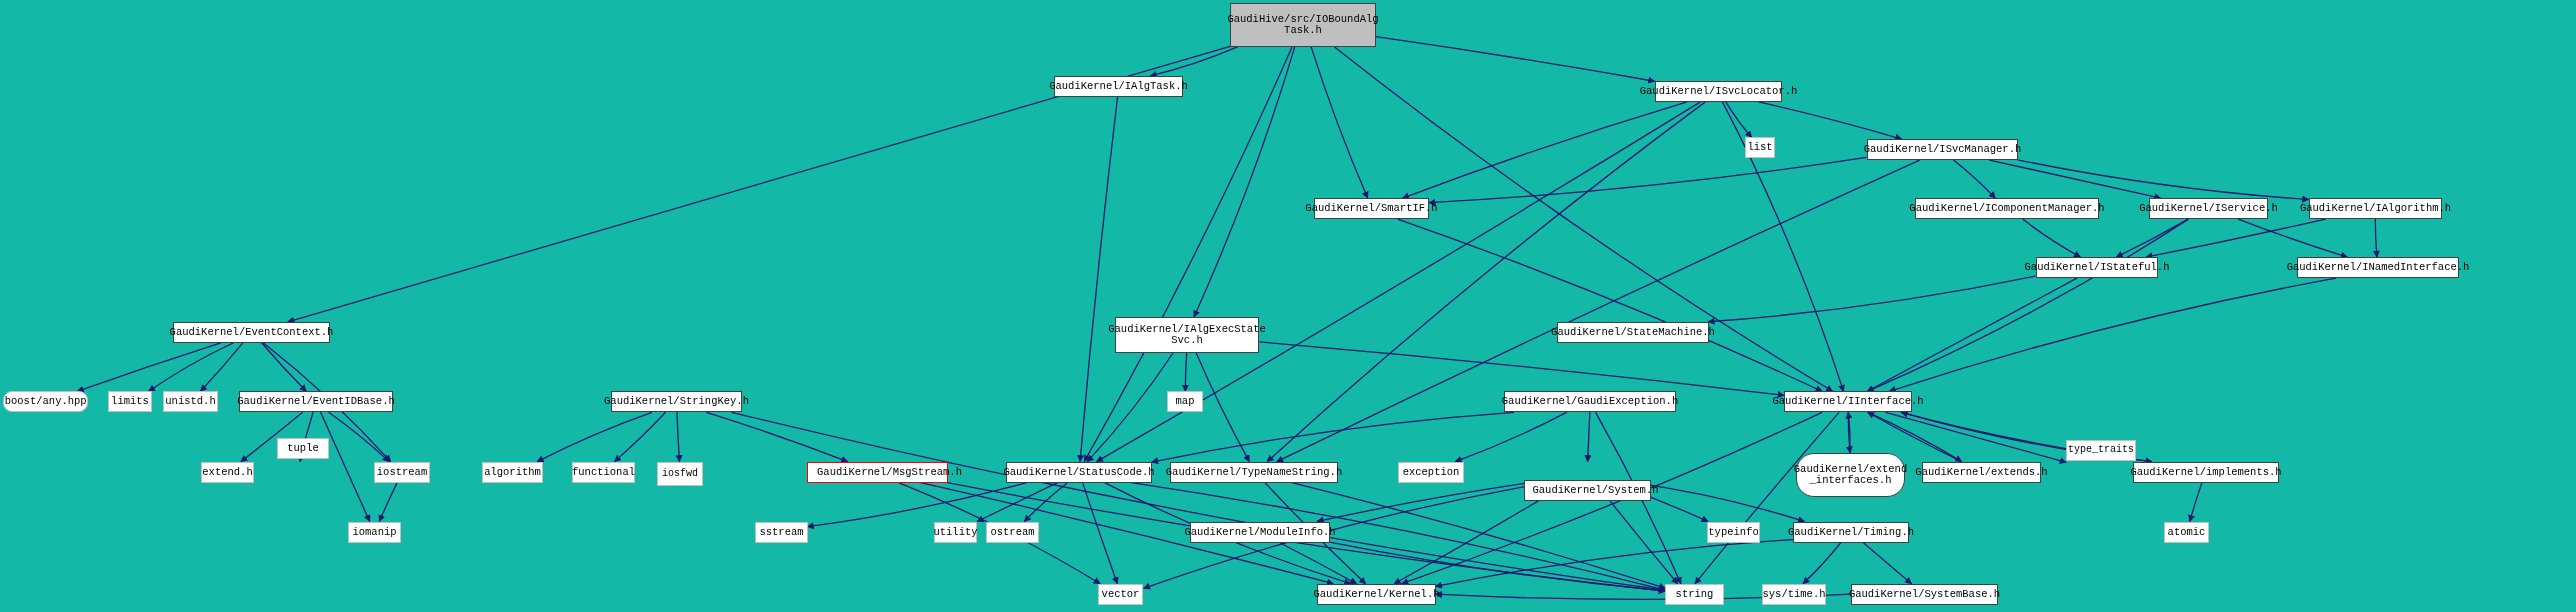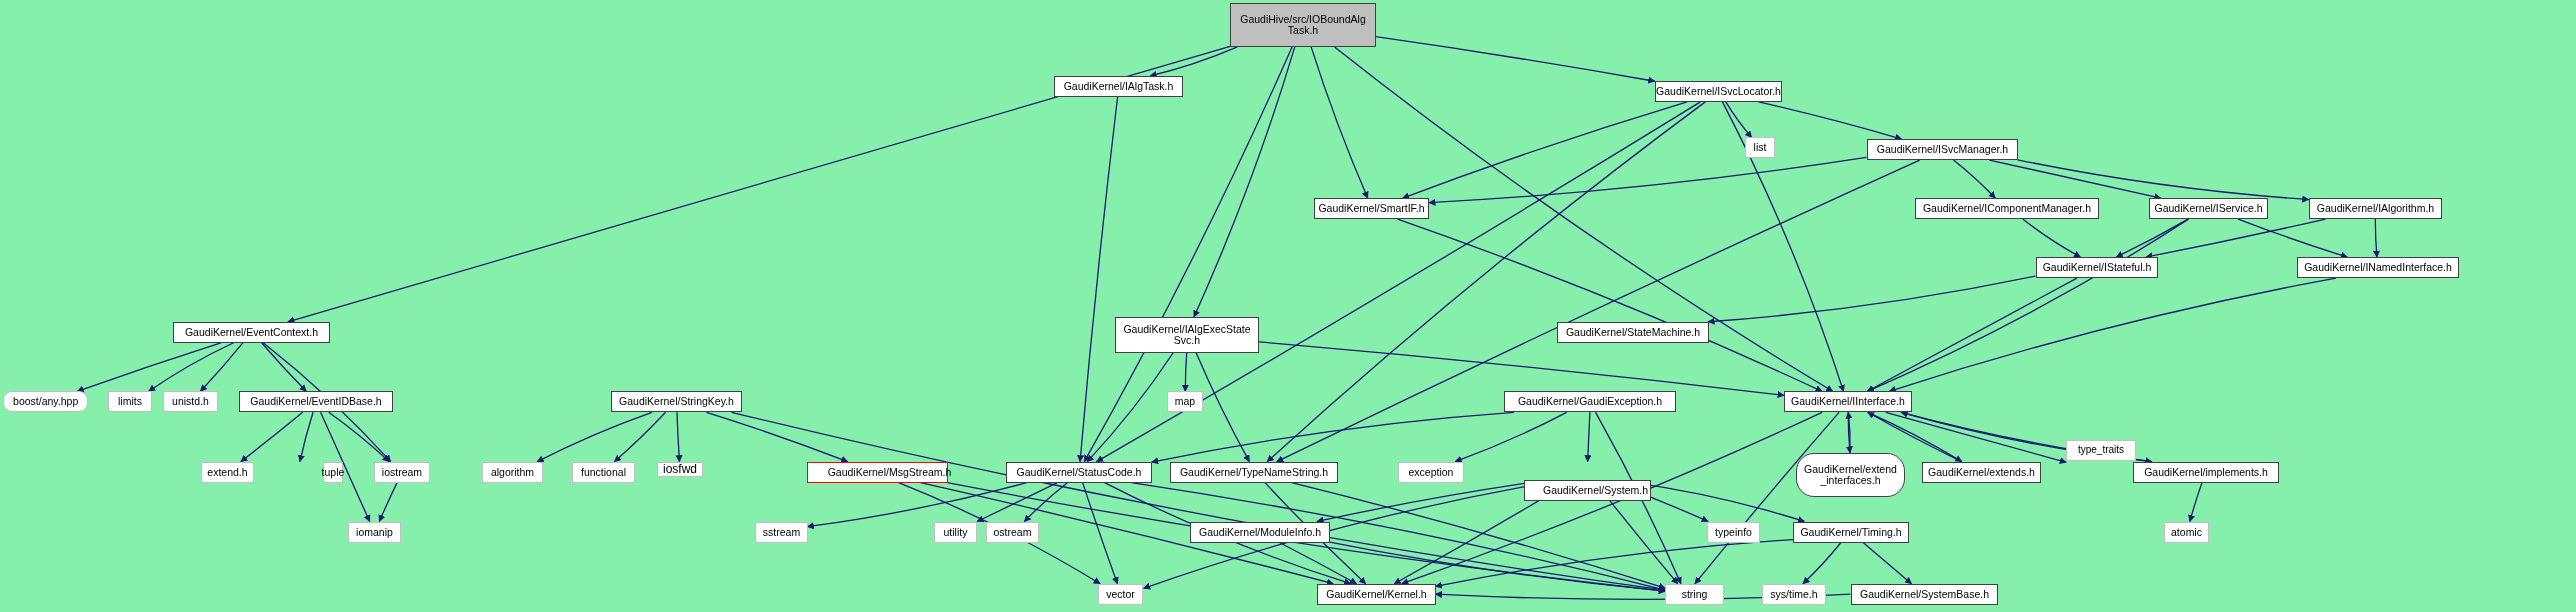--- a/index.html
+++ b/index.html
@@ -1,17 +1,17 @@
 <!DOCTYPE html>
 <html style="font-size:13px"><head>
 <meta charset="utf-8">
 <style>
   html,body{margin:0;padding:0;background:#ffffff;}
-  #canvas{position:relative;width:2576px;height:612px;background:#86efac;
-          font-family:Liberation Sans, sans-serif;overflow:hidden;}
+  #canvas{position:relative;width:2576px;height:612px;background:#14b8a6;
+          font-family:Liberation Mono, monospace;overflow:hidden;}
   #edges{position:absolute;left:0;top:0;width:2576px;height:612px;pointer-events:none;}
   .node{position:absolute;box-sizing:border-box;display:flex;align-items:center;
         justify-content:center;text-align:center;line-height:1.08;
         color:#000000;background:#ffffff;white-space:pre-line;}
   
   .n-root{background:#bfbfbf;border:0.8px solid #404040;}
   
   .n-hdr{border:0.8px solid #404040;}
   
   .n-sys{border:0.8px solid #c0c0c0;}
@@ -135,25 +135,25 @@
       <div class="node n-hdr" style="left: 1557px; top: 322px; width: 152px; height: 21px; font-size: 10.5px;">GaudiKernel/StateMachine.h</div>
       <div class="node n-sys" style="left: 3.2px; top: 391px; width: 85px; height: 21px; font-size: 10.5px; border-radius: 9px;">boost/any.hpp</div>
       <div class="node n-sys" style="left: 108px; top: 391px; width: 44px; height: 21px; font-size: 10.5px;">limits</div>
       <div class="node n-sys" style="left: 163px; top: 391px; width: 55px; height: 21px; font-size: 10.5px;">unistd.h</div>
       <div class="node n-hdr" style="left: 239px; top: 391px; width: 154px; height: 21px; font-size: 10.5px;">GaudiKernel/EventIDBase.h</div>
       <div class="node n-hdr" style="left: 611px; top: 391px; width: 131px; height: 21px; font-size: 10.5px;">GaudiKernel/StringKey.h</div>
       <div class="node n-sys" style="left: 1167px; top: 391px; width: 36px; height: 21px; font-size: 10.5px;">map</div>
       <div class="node n-hdr" style="left: 1504px; top: 391px; width: 172px; height: 21px; font-size: 10.5px;">GaudiKernel/GaudiException.h</div>
       <div class="node n-hdr" style="left: 1784px; top: 391px; width: 128px; height: 21px; font-size: 10.5px;">GaudiKernel/IInterface.h</div>
       <div class="node n-sys" style="left: 201px; top: 462px; width: 53px; height: 21px; font-size: 10.5px;">extend.h</div>
-      <div class="node n-sys" style="left: 277px; top: 462px; width: 20px; height: 21px; font-size: 10.5px; margin-left: 46px;">tuple</div>
+      <div class="node n-sys" style="left: 277px; top: 438px; width: 52px; height: 21px; font-size: 10.5px;">tuple</div>
       <div class="node n-sys" style="left: 374px; top: 462px; width: 56px; height: 21px; font-size: 10.5px;">iostream</div>
       <div class="node n-sys" style="left: 482px; top: 462px; width: 61px; height: 21px; font-size: 10.5px;">algorithm</div>
       <div class="node n-sys" style="left: 572px; top: 462px; width: 63px; height: 21px; font-size: 10.5px;">functional</div>
-      <div class="node n-sys" style="left: 657px; top: 462px; width: 46px; height: 15px; font-size: 12px;">iosfwd</div>
+      <div class="node n-sys" style="left: 657px; top: 462px; width: 46px; height: 24px; font-size: 10px;">iosfwd</div>
       <div class="node n-red" style="left: 807px; top: 462px; width: 141px; height: 21px; font-size: 10.5px;">GaudiKernel/MsgStream.h</div>
       <div class="node n-hdr" style="left: 1006px; top: 462px; width: 146px; height: 21px; font-size: 10.5px;">GaudiKernel/StatusCode.h</div>
       <div class="node n-hdr" style="left: 1170px; top: 462px; width: 168px; height: 21px; font-size: 10.5px;">GaudiKernel/TypeNameString.h</div>
       <div class="node n-sys" style="left: 1398px; top: 462px; width: 66px; height: 21px; font-size: 10.5px;">exception</div>
       <div class="node n-hdr" style="left: 1524px; top: 480px; width: 127px; height: 21px; font-size: 10.5px; padding-left: 16px;">GaudiKernel/System.h</div>
       <div class="node n-hdr" style="left: 1796px; top: 453px; width: 109px; height: 44px; font-size: 10.5px; border-radius: 18px;">GaudiKernel/extend
 _interfaces.h</div>
       <div class="node n-hdr" style="left: 1922px; top: 462px; width: 119px; height: 21px; font-size: 10.5px;">GaudiKernel/extends.h</div>
       <div class="node n-sys" style="left: 2066px; top: 440px; width: 70px; height: 21px; font-size: 10px;">type_traits</div>
       <div class="node n-hdr" style="left: 2133px; top: 462px; width: 146px; height: 21px; font-size: 10.5px;">GaudiKernel/implements.h</div>

